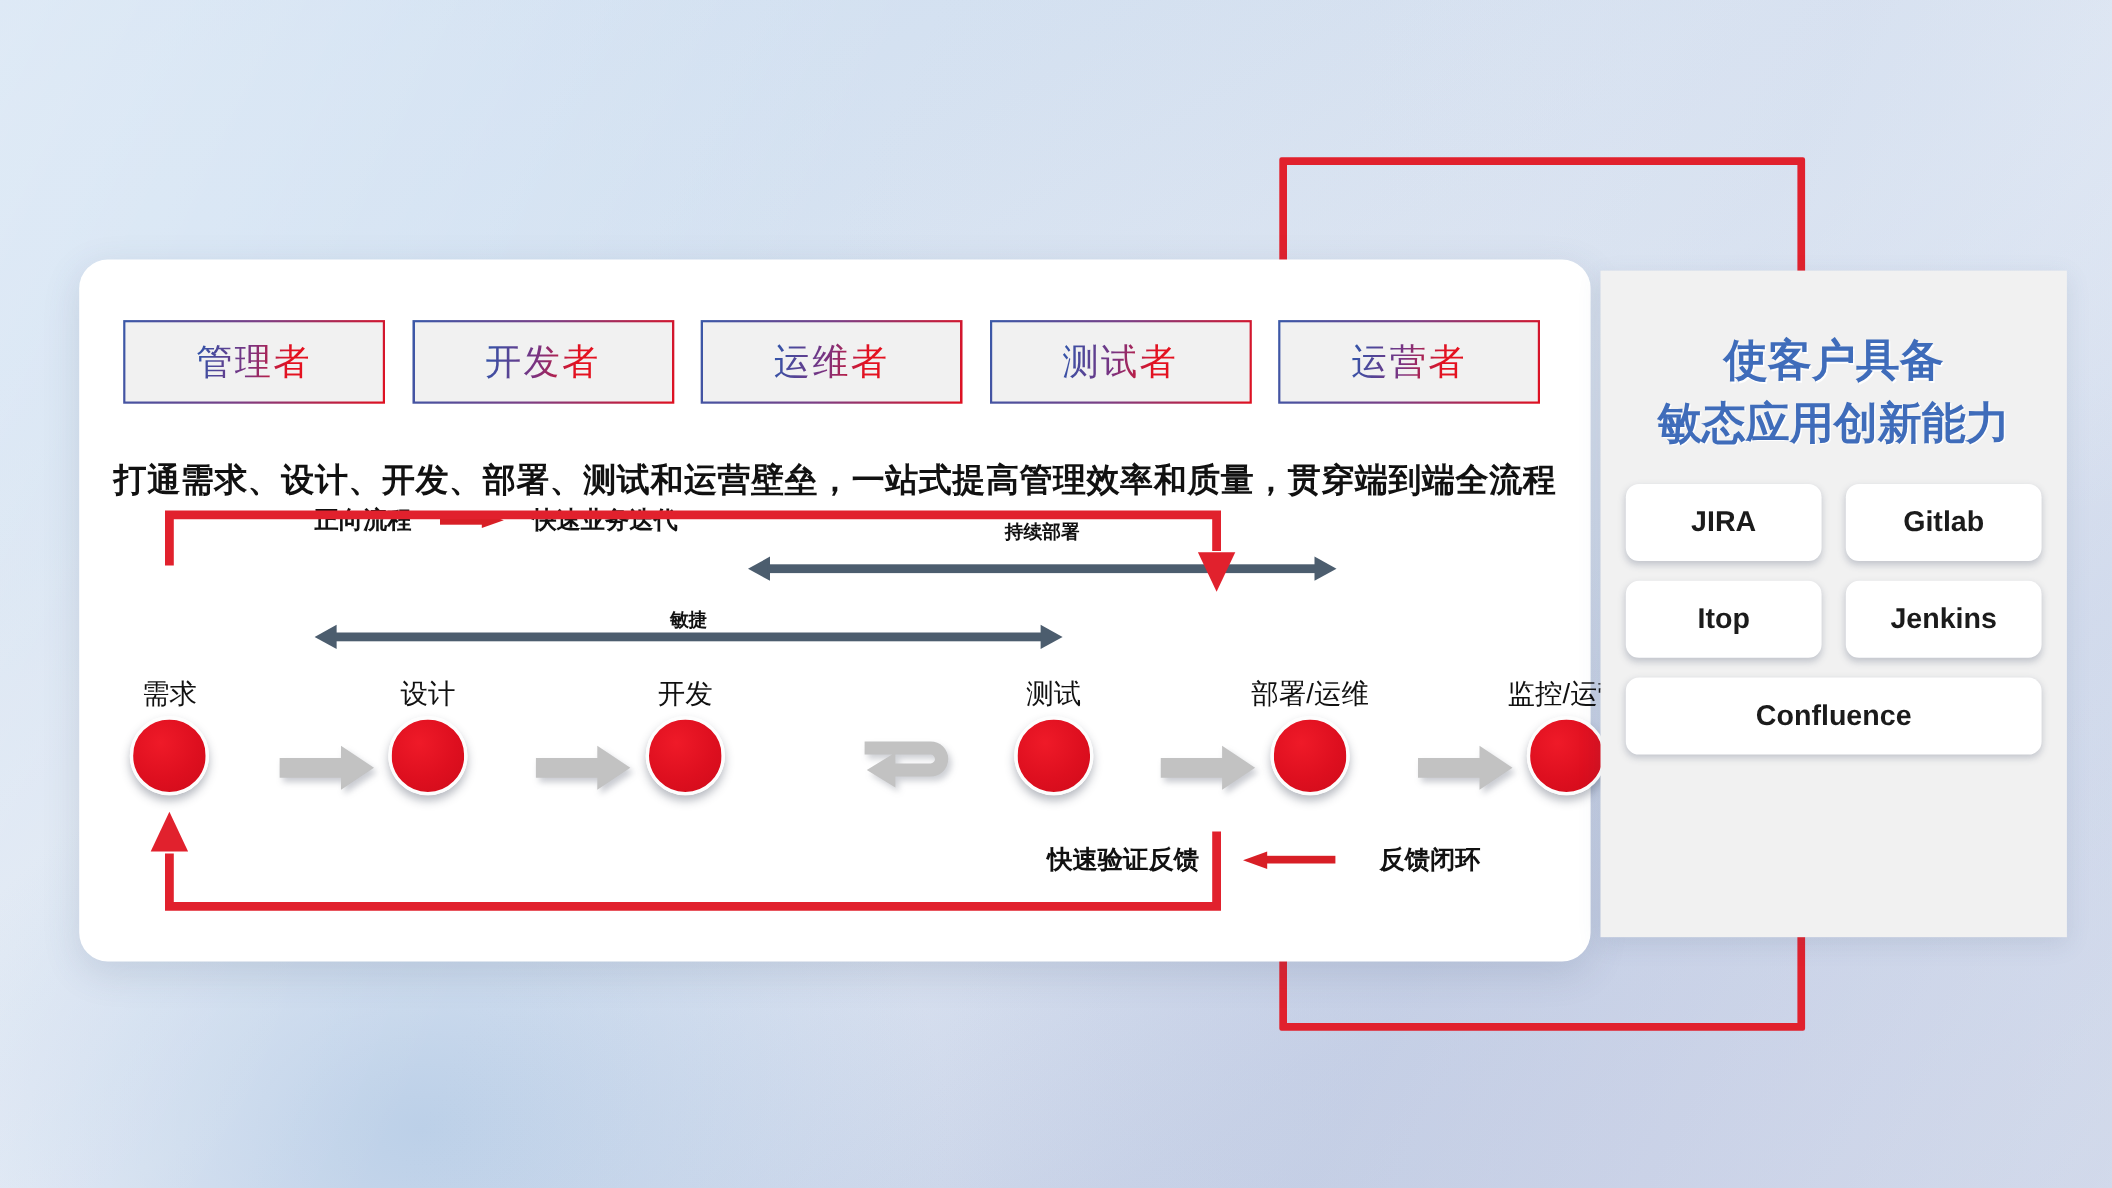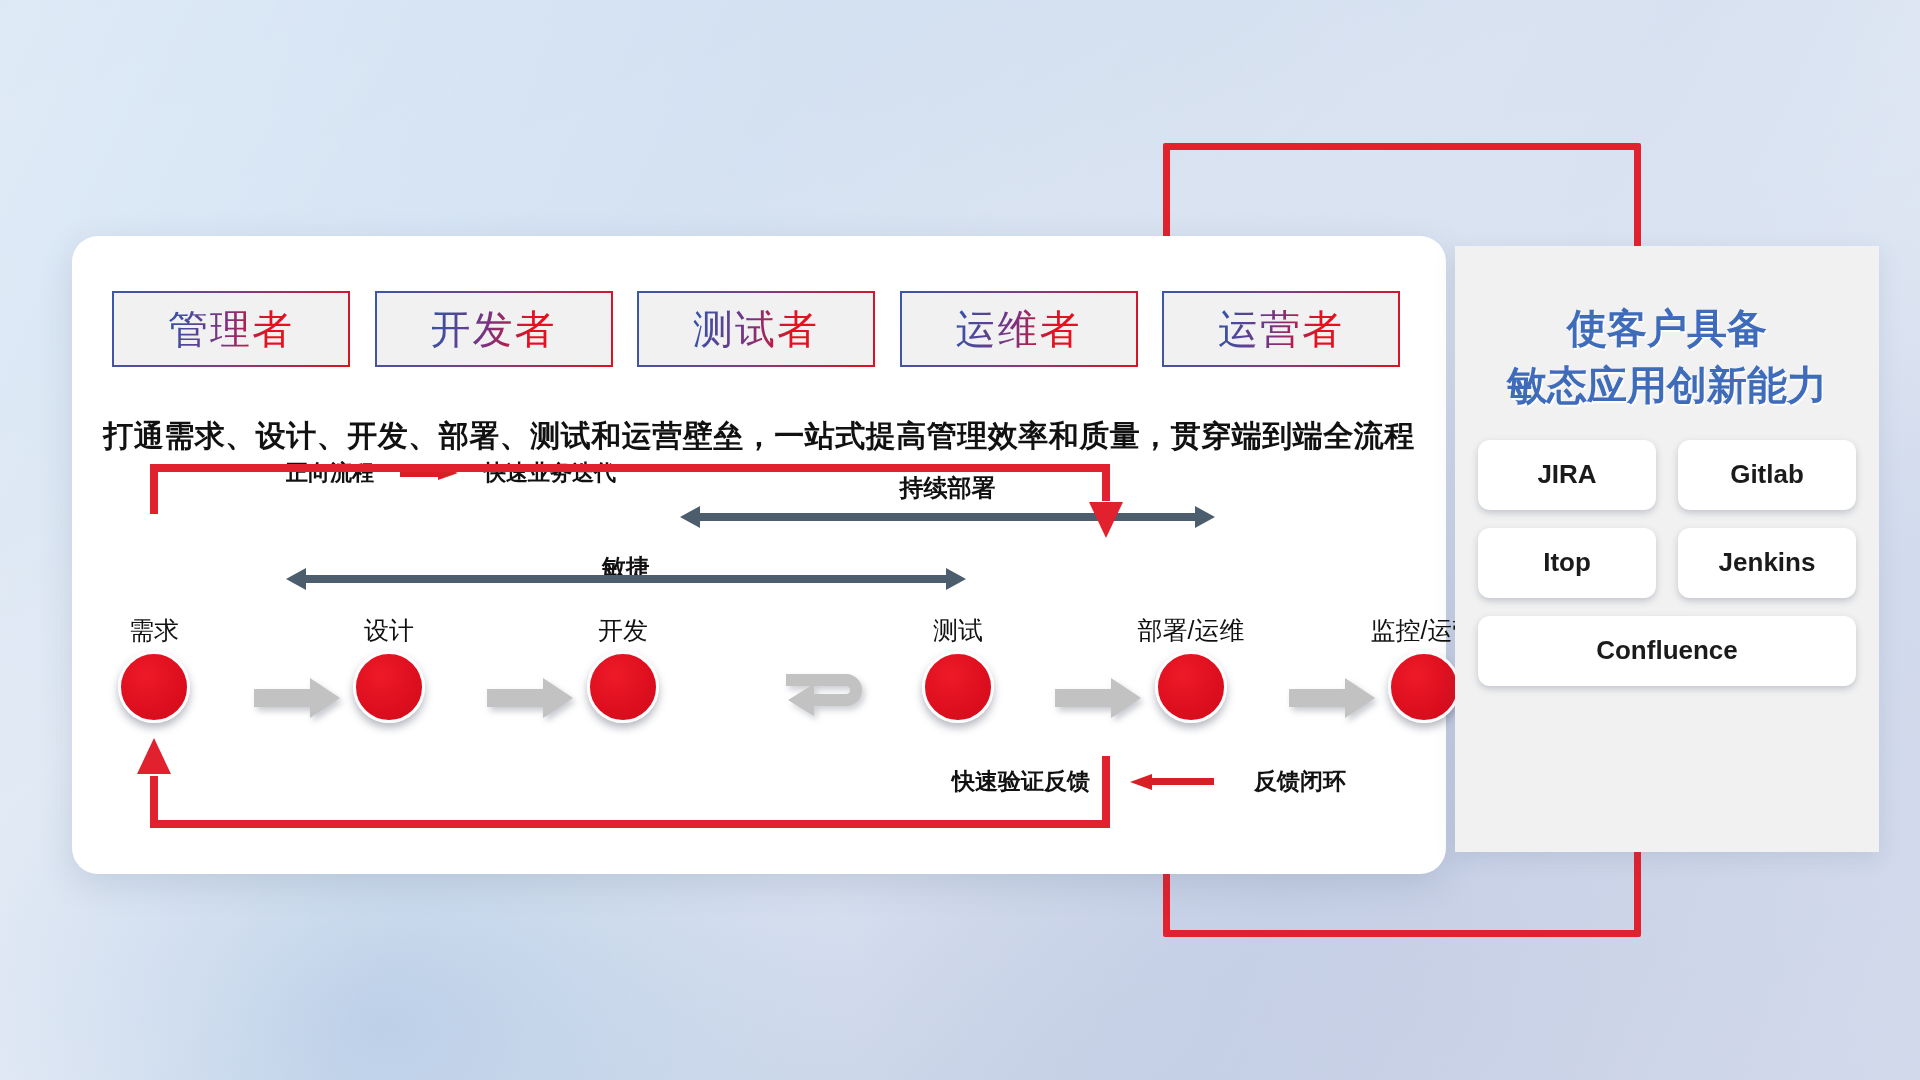--- a/index.html
+++ b/index.html
@@ -45,21 +45,21 @@
     width:234px;height:72px;
     background:#f1f1f1;
     display:flex;align-items:center;justify-content:center;
     position:relative;
     border:2.5px solid transparent;
     background-image:linear-gradient(#f1f1f1,#f1f1f1),
                      linear-gradient(105deg,#3a58a8 0%,#7b3f86 48%,#e01020 100%);
     background-origin:border-box;background-clip:padding-box,border-box;
   }
   .role-label{
-    font-size:40px;font-weight:400;letter-spacing:2px;
+    font-size:33px;font-weight:400;letter-spacing:2px;
     background:linear-gradient(100deg,#2f56ab 0%,#7b3280 45%,#e4111f 78%,#e4111f 100%);
     -webkit-background-clip:text;background-clip:text;
     -webkit-text-fill-color:transparent;color:transparent;font-family:Liberation Serif, serif;
   }
 
   
   #subtitle{
     position:absolute;left:0;top:146px;width:100%;text-align:center;
     font-size:30px;font-weight:bold;color:#111;letter-spacing:.5px;margin-top:34px;
   }
@@ -79,21 +79,21 @@
   .red-arrow-l:after{content:"";position:absolute;left:0;top:0;width:0;height:0;
     border-top:8px solid transparent;border-bottom:8px solid transparent;border-right:22px solid #d81f26;}
 
   
   .dbl-arrow{position:absolute;height:22px;}
   .dbl-arrow .bar{position:absolute;left:18px;right:18px;top:7px;height:8px;background:#4c5d6e;}
   .dbl-arrow .hl,.dbl-arrow .hr{position:absolute;top:0;width:0;height:0;
     border-top:11px solid transparent;border-bottom:11px solid transparent;}
   .dbl-arrow .hl{left:0;border-right:20px solid #4c5d6e;}
   .dbl-arrow .hr{right:0;border-left:20px solid #4c5d6e;}
-  .span-label{position:absolute;font-size:24px;font-weight:bold;color:#111;text-align:center;}
+  .span-label{position:absolute;font-size:17px;font-weight:bold;color:#111;text-align:center;}
 
   #arrow-cd{left:608px;top:270px;width:535px;}
   #label-cd{left:608px;top:236px;width:535px;}
   #arrow-agile{left:214px;top:332px;width:680px;}
   #label-agile{left:214px;top:316px;width:680px;}
 
   
   #pipeline{position:absolute;left:0;top:378px;width:100%;height:150px;}
   .stage{position:absolute;width:120px;text-align:center;}
   .stage .st-label{font-size:25px;color:#111;white-space:nowrap;margin-bottom:4px;}
@@ -153,24 +153,24 @@
 <div id="main-card">
 
   <div id="roles">
     <div class="role-box">
       <span class="role-label">管理者</span>
     </div>
     <div class="role-box">
       <span class="role-label">开发者</span>
     </div>
     <div class="role-box">
+      <span class="role-label">运维者</span>
+    </div>
+    <div class="role-box">
       <span class="role-label">测试者</span>
-    </div>
-    <div class="role-box">
-      <span class="role-label">运维者</span>
     </div>
     <div class="role-box">
       <span class="role-label">运营者</span>
     </div>
   </div>
 
   <div id="subtitle">打通需求、设计、开发、部署、测试和运营壁垒，一站式提高管理效率和质量，贯穿端到端全流程</div>
 
   <div id="legend-forward">
     <span class="lg-text">正向流程</span>

